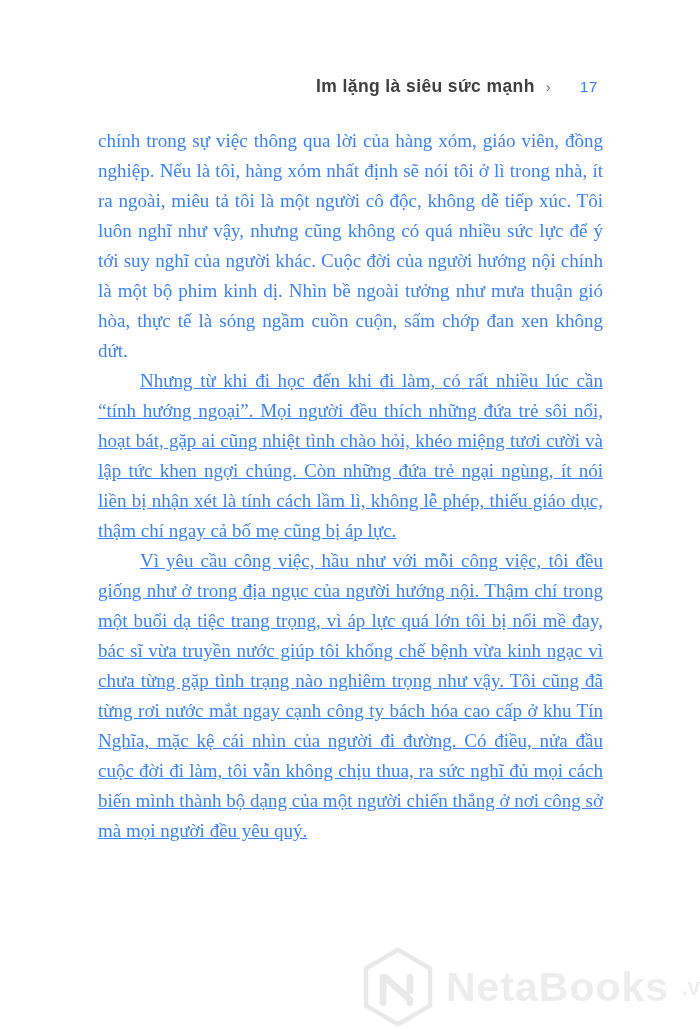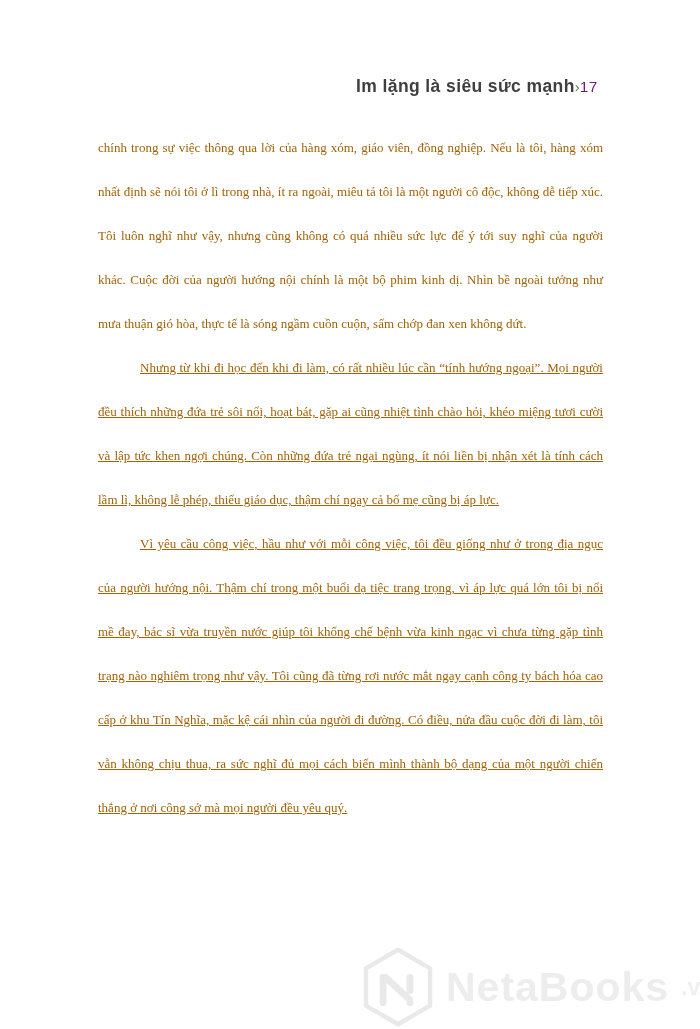--- a/index.html
+++ b/index.html
@@ -15,49 +15,51 @@
     overflow: hidden;
     font-family: "Liberation Serif", serif;
   }
   
   .running-header {
     position: absolute;
     top: 76px;
     right: 102px;
     display: flex;
     align-items: baseline;
+    gap: 11px;
     font-family: "Liberation Sans", sans-serif;
     color: #3f3f3f;
   }
   .running-header .chapter-title {
     font-size: 17.5px;
     font-weight: 600;
     letter-spacing: 0.4px;
   }
   .running-header .separator {
     font-size: 15px;
     color: #6e6e6e;
     font-weight: 400;
   }
   .running-header .page-number {
     font-size: 15.5px;
     font-weight: 400;
-    color: #701a75;
+    color: #3b82f6;
     letter-spacing: 0.5px;
+    margin-left: 18px;
   }
   
   .body-text {
     position: absolute;
     left: 98px;
     top: 126px;
     width: 505px;
     font-family: "Liberation Serif", serif;
-    font-size: 13px;
-    line-height: 44px;
-    color: #a16207;
+    font-size: 19px;
+    line-height: 30px;
+    color: #3b82f6;
     text-align: justify;
   }
   .body-text p {
     margin: 0;
     padding: 0;
   }
   .body-text p.indented {
     text-indent: 42px;
     text-decoration: underline;
   }

